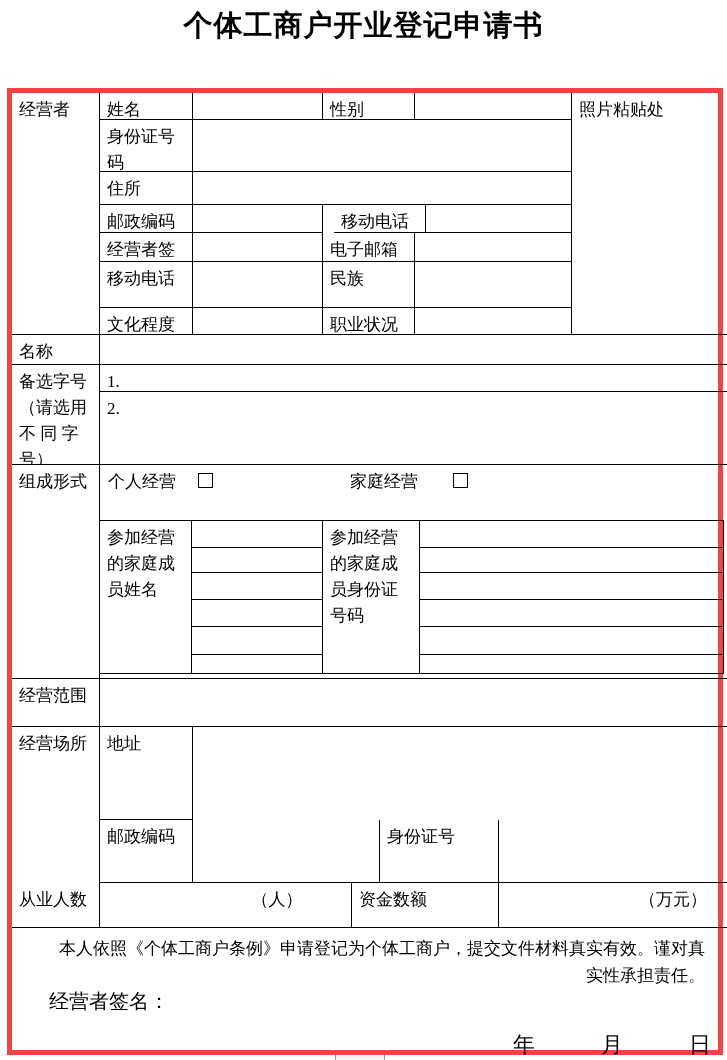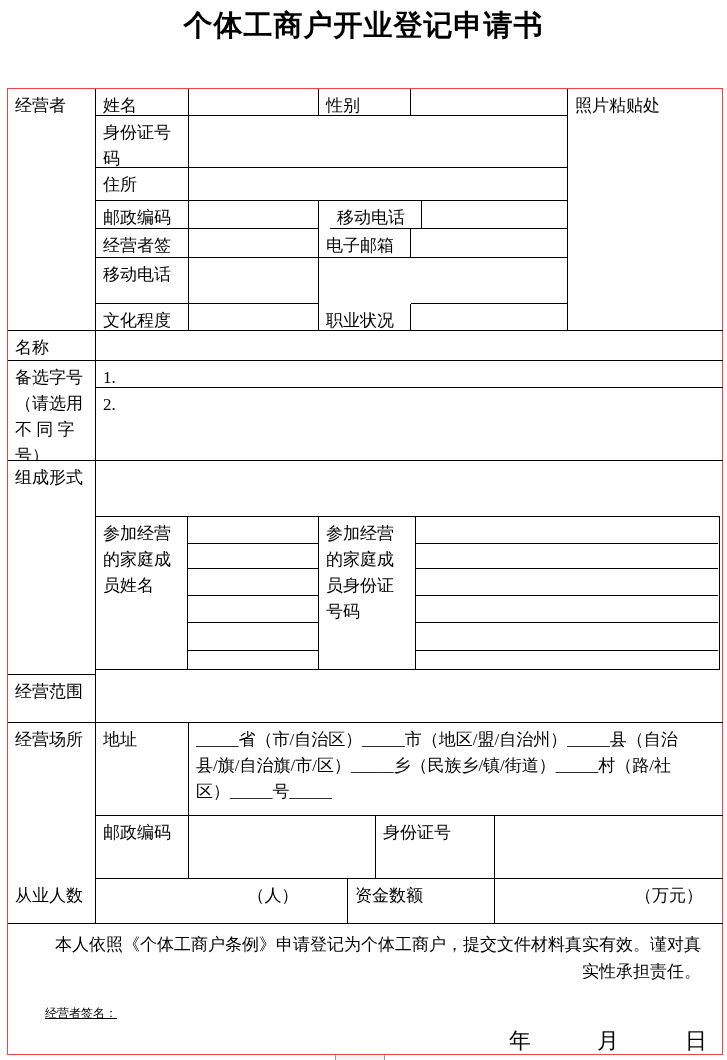--- a/index.html
+++ b/index.html
@@ -7,21 +7,21 @@
     width:727px;height:1060px;position:relative;background:#fff;
     font-family:"Liberation Serif","DejaVu Serif",serif;
     color:#000;
   }
   .title{
     position:absolute;top:6px;left:0;width:727px;text-align:center;
     font-size:29px;font-weight:bold;letter-spacing:1px;
   }
   #form-table{
     position:absolute;left:7px;top:88px;width:716px;height:967px;
-    border:1px solid #ef4444;box-sizing:border-box;
+    border:5px solid #ef4444;box-sizing:border-box;
   }
   .cell{
     position:absolute;box-sizing:border-box;
     border-right:1px solid #000;border-bottom:1px solid #000;
     padding:4px 7px;font-size:17px;line-height:26px;overflow:hidden;
   }
   .nr{border-right:none;}
   .nb{border-bottom:none;}
   .preline{white-space:pre-line;}
   .subtable{
@@ -29,21 +29,21 @@
     border-top:1px solid #000;border-right:1px solid #000;border-bottom:1px solid #000;
   }
   .chk{
     display:inline-block;width:13px;height:13px;border:1px solid #000;
     vertical-align:-1px;
   }
   .chkrow{white-space:nowrap;}
   .unit-person{text-align:center;padding-left:110px;}
   .unit-money{text-align:right;padding-right:20px;}
   .decl-text{margin:7px 22px 0 4px;text-indent:2em;line-height:27px;font-size:17px;text-align:right;}
-  .sign-line{position:absolute;left:37px;top:76px;font-size:12px;text-decoration:underline;}
+  .sign-line{position:absolute;left:37px;top:60px;font-size:20px;}
   .date-line{position:absolute;right:16px;top:104px;font-size:22px;}
   .addr{padding-right:38px;}
   .next-frag{
     position:absolute;left:335px;top:1055px;width:50px;height:5px;
     background:#f5f5f5;border-left:1px solid #999;border-right:1px solid #999;
     box-sizing:border-box;
   }
 </style>
 </head>
 <body>
@@ -71,38 +71,44 @@
   <div class="cell" style="left:322px;top:112px;width:92px;height:28px">移动电话</div>
   <div class="cell" style="left:403px;top:112px;width:157px;height:28px"></div>
 
   <div class="cell" style="left:88px;top:140px;width:93px;height:29px">经营者签名</div>
   <div class="cell" style="left:181px;top:140px;width:130px;height:29px"></div>
   <div class="cell" style="left:311px;top:140px;width:92px;height:29px">电子邮箱</div>
   <div class="cell" style="left:403px;top:140px;width:157px;height:29px"></div>
 
   <div class="cell" style="left:88px;top:169px;width:93px;height:46px">移动电话</div>
   <div class="cell" style="left:181px;top:169px;width:130px;height:46px"></div>
+  <div class="cell" style="left:311px;top:169px;width:92px;height:46px">民族</div>
   <div class="cell" style="left:403px;top:169px;width:157px;height:46px"></div>
 
   <div class="cell" style="left:88px;top:215px;width:93px;height:27px">文化程度</div>
   <div class="cell" style="left:181px;top:215px;width:130px;height:27px"></div>
   <div class="cell" style="left:311px;top:215px;width:92px;height:27px">职业状况</div>
   <div class="cell" style="left:403px;top:215px;width:157px;height:27px"></div>
 
   <div class="cell" style="left:0;top:242px;width:88px;height:30px">名称</div>
   <div class="cell nr" style="left:88px;top:242px;width:627px;height:30px"></div>
 
   <div class="cell preline" style="left:0;top:272px;width:88px;height:100px">备选字号
 （请选用
 不 同 字
 号）</div>
   <div class="cell nr" style="left:88px;top:272px;width:627px;height:27px">1.</div>
   <div class="cell nr" style="left:88px;top:299px;width:627px;height:73px">2.</div>
 
   <div class="cell" style="left:0;top:372px;width:88px;height:214px">组成形式</div>
+  <div class="cell nr" style="left:88px;top:372px;width:627px;height:214px;padding:4px 0">
+    <div class="chkrow">
+      <span style="margin-left:8px">个人经营</span><span class="chk" style="margin-left:22px"></span><span style="margin-left:137px">家庭经营</span><span class="chk" style="margin-left:35px"></span>
+    </div>
+  </div>
 
   <div class="subtable" style="left:88px;top:427px;width:624px;height:154px">
     <div class="cell nb preline" style="left:0;top:0;width:92px;height:152px">参加经营
 的家庭成
 员姓名</div>
     <div class="cell" style="left:92px;top:0;width:131px;height:27px"></div>
     <div class="cell" style="left:92px;top:27px;width:131px;height:25px"></div>
     <div class="cell" style="left:92px;top:52px;width:131px;height:27px"></div>
     <div class="cell" style="left:92px;top:79px;width:131px;height:27px"></div>
     <div class="cell" style="left:92px;top:106px;width:131px;height:28px"></div>
@@ -117,21 +123,20 @@
     <div class="cell nr" style="left:320px;top:79px;width:302px;height:27px"></div>
     <div class="cell nr" style="left:320px;top:106px;width:302px;height:28px"></div>
     <div class="cell nr nb" style="left:320px;top:134px;width:302px;height:18px"></div>
   </div>
 
   <div class="cell" style="left:0;top:586px;width:88px;height:48px">经营范围</div>
   <div class="cell nr" style="left:88px;top:586px;width:627px;height:48px"></div>
 
   <div class="cell" style="left:0;top:634px;width:88px;height:201px">经营场所</div>
   <div class="cell" style="left:88px;top:634px;width:93px;height:93px">地址</div>
-  <div class="cell nr addr" style="left:181px;top:634px;width:534px;height:93px">_____省（市/自治区）_____市（地区/盟/自治州）_____县（自治县/旗/自治旗/市/区）_____乡（民族乡/镇/街道）_____村（路/社区）_____号_____</div>
   <div class="cell" style="left:88px;top:727px;width:93px;height:63px">邮政编码</div>
   <div class="cell" style="left:181px;top:727px;width:187px;height:63px"></div>
   <div class="cell" style="left:368px;top:727px;width:119px;height:63px">身份证号</div>
   <div class="cell nr" style="left:487px;top:727px;width:228px;height:63px"></div>
 
   <div class="cell" style="left:0;top:790px;width:88px;height:45px">从业人数</div>
   <div class="cell unit-person" style="left:88px;top:790px;width:252px;height:45px">（人）</div>
   <div class="cell" style="left:340px;top:790px;width:147px;height:45px">资金数额</div>
   <div class="cell nr unit-money" style="left:487px;top:790px;width:228px;height:45px">（万元）</div>
 

